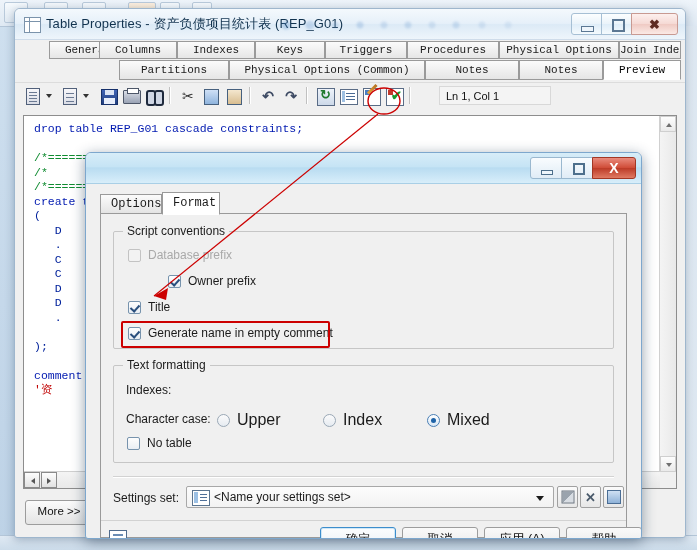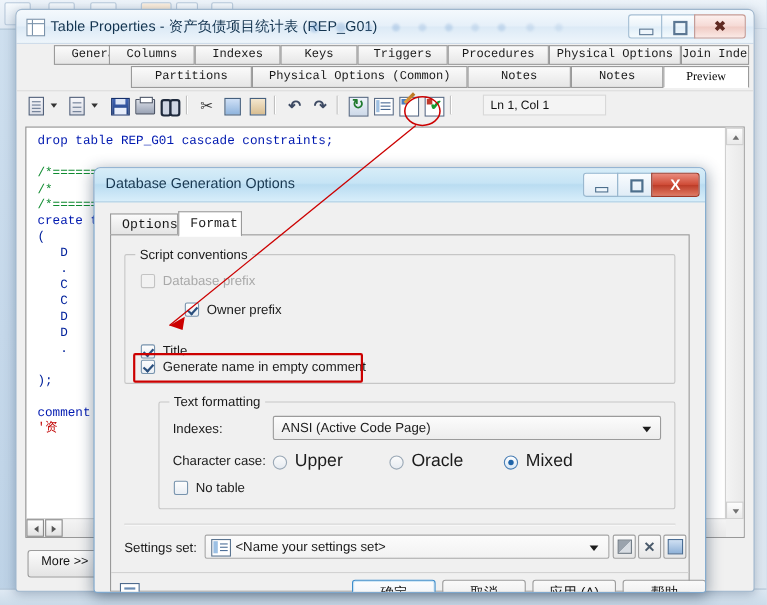--- a/index.html
+++ b/index.html
@@ -109,21 +109,21 @@
   .tab {
     position:absolute; top:1px; height:18px; box-sizing:border-box;
     background: linear-gradient(180deg,#fbfbfb,#e6e6e6);
     border:1px solid #9a9a9a;
     font-family:"Liberation Mono", monospace; font-size:11px; color:#1a1a1a;
     text-align:center; line-height:16px; white-space:nowrap; overflow:hidden;
   }
   .tabstrip.row2 .tab { top:0; height:20px; line-height:19px; }
   .tab.active {
     background:#ffffff; border-bottom-color:#ffffff; color:#000; z-index:3;
-    height:21px; line-height:19px; top:0;font-family:Liberation Serif, serif;
+    height:21px; line-height:19px; top:0;
   }
 
   
   .toolbar {
     position: relative; height: 26px; background:#f0f0f0;
     border-top:1px solid #dcdcdc;
   }
   .tbtn { position:absolute; top:3px; width:20px; height:20px; }
   .sep { position:absolute; top:4px; width:1px; height:17px;
          background:#c0c0c0; border-right:1px solid #fff; }
@@ -549,21 +549,20 @@
       </div>
       <div class="corner-box"></div>
     </div>
 
     <div class="more-btn">More &gt;&gt;</div>
   </div>
 
   <div class="dlg">
 
     <div class="dlg-title">
-      <div class="dlg-title-text">Database Generation Options</div>
       <div class="dlg-wc">
         <div class="b">
             <span class="min-bar"></span>
           </div>
         <div class="b">
             <span class="max-box"></span>
           </div>
         <div class="b close">
             <span class="close-x">X</span>
           </div>
@@ -585,51 +584,47 @@
           <div class="chk-row" style="left:14px;top:16px;">
             <span class="chkbox disabled"></span>
             <span class="chk-label disabled">Database prefix</span>
           </div>
 
           <div class="chk-row" style="left:14px;top:42px;margin-left:40px;">
             <span class="chkbox checked"></span>
             <span class="chk-label">Owner prefix</span>
           </div>
 
-          <div class="chk-row" style="left:14px;top:80px;">
+          <div class="chk-row" style="left:14px;top:68px;">
             <span class="chkbox checked"></span>
             <span class="chk-label">Title</span>
           </div>
 
           <div class="chk-row" style="left:14px;top:94px;">
             <span class="chkbox checked"></span>
             <span class="chk-label">Generate name in empty comment</span>
           </div>
 
           <div class="redbox" style="left:7px;top:89px;width:205px;height:23px;"></div>
         </div>
 
-        <div class="group" style="left:12px;top:151px;right:12px;height:96px;margin-left:31px;">
+        <div class="group" style="left:12px;top:151px;right:12px;height:96px;">
           <span class="gtitle">Text formatting</span>
 
           <span class="field-label" style="left:12px;top:17px;">Indexes:</span>
-          <div class="combo" style="left:103px;top:12px;right:12px;">
-            <span class="val">ANSI (Active Code Page)</span>
-            <span class="arrow"></span>
-          </div>
 
           <span class="field-label" style="left:12px;top:46px;">Character case:</span>
 
           <div class="radio-row" style="left:103px;top:45px;">
             <span class="radio"></span>
             <span class="radio-label">Upper</span>
           </div>
           <div class="radio-row" style="left:209px;top:45px;">
             <span class="radio"></span>
-            <span class="radio-label">Oracle</span>
+            <span class="radio-label">Index</span>
           </div>
           <div class="radio-row" style="left:313px;top:45px;">
             <span class="radio sel"></span>
             <span class="radio-label">Mixed</span>
           </div>
 
           <div class="chk-row" style="left:13px;top:70px;">
             <span class="chkbox"></span>
             <span class="chk-label">No table</span>
           </div>

